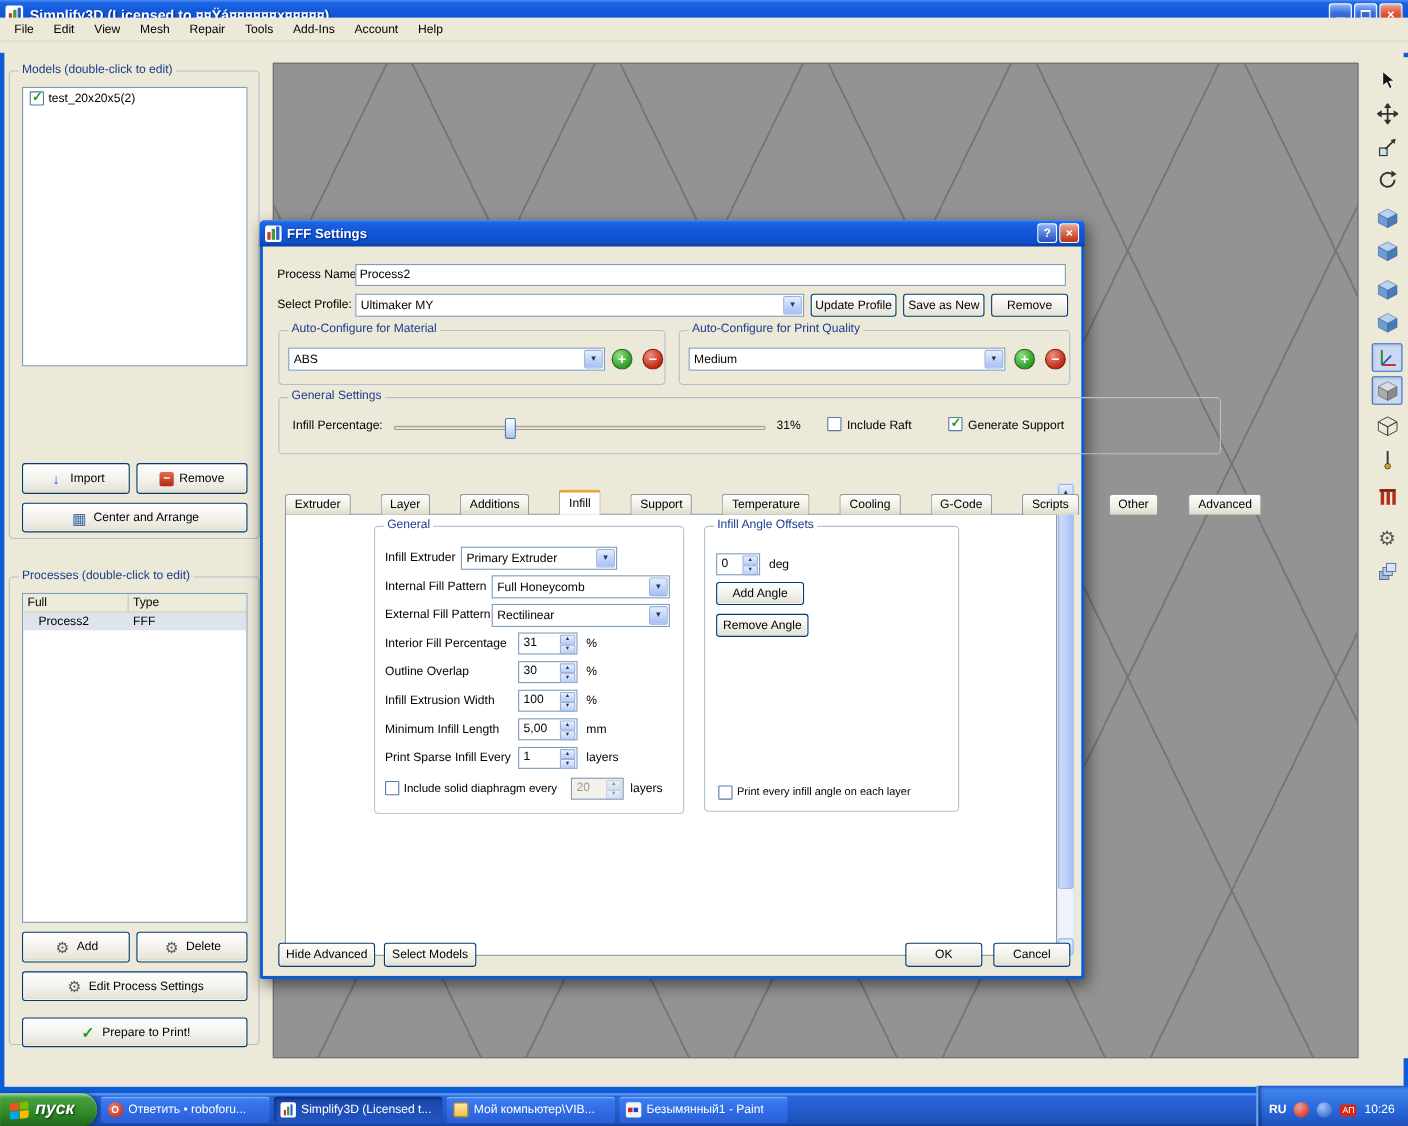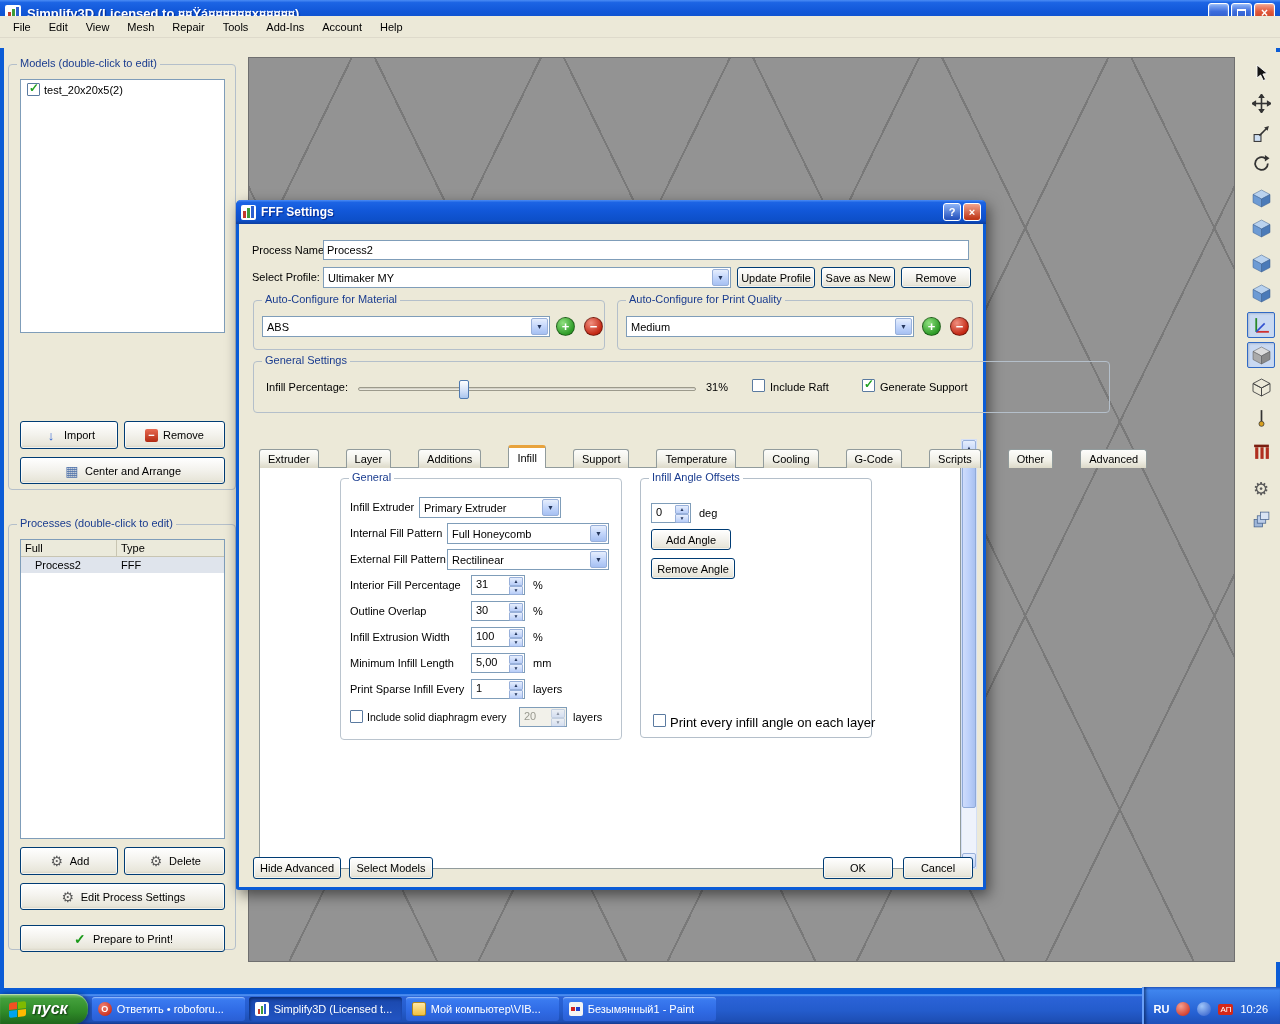--- a/index.html
+++ b/index.html
@@ -506,21 +506,21 @@
           <span>0</span>
           <span class="spin-arrows">
               <span>▲</span>
               <span>▼</span>
             </span>
         </div>
         <span class="lbl" style="left:58px;top:28px;">deg</span>
         <div class="btn" style="left:10px;top:50px;width:80px;height:21px;">Add Angle</div>
         <div class="btn" style="left:10px;top:79px;width:84px;height:21px;">Remove Angle</div>
         <span class="cb" style="left:12px;top:235px;"></span>
-        <span class="lbl" style="left:29px;top:236px;font-size:13px;">Print every infill angle on each layer</span>
+        <span class="lbl" style="left:29px;top:236px;font-size:10px;">Print every infill angle on each layer</span>
       </div>
 
     </div>
 
     <div class="scrollbar">
       <span class="sb-btn" style="top:0;">▲</span>
       <div class="sb-thumb" style="top:16px;height:352px;"></div>
       <span class="sb-btn" style="bottom:0;">▼</span>
     </div>
 

